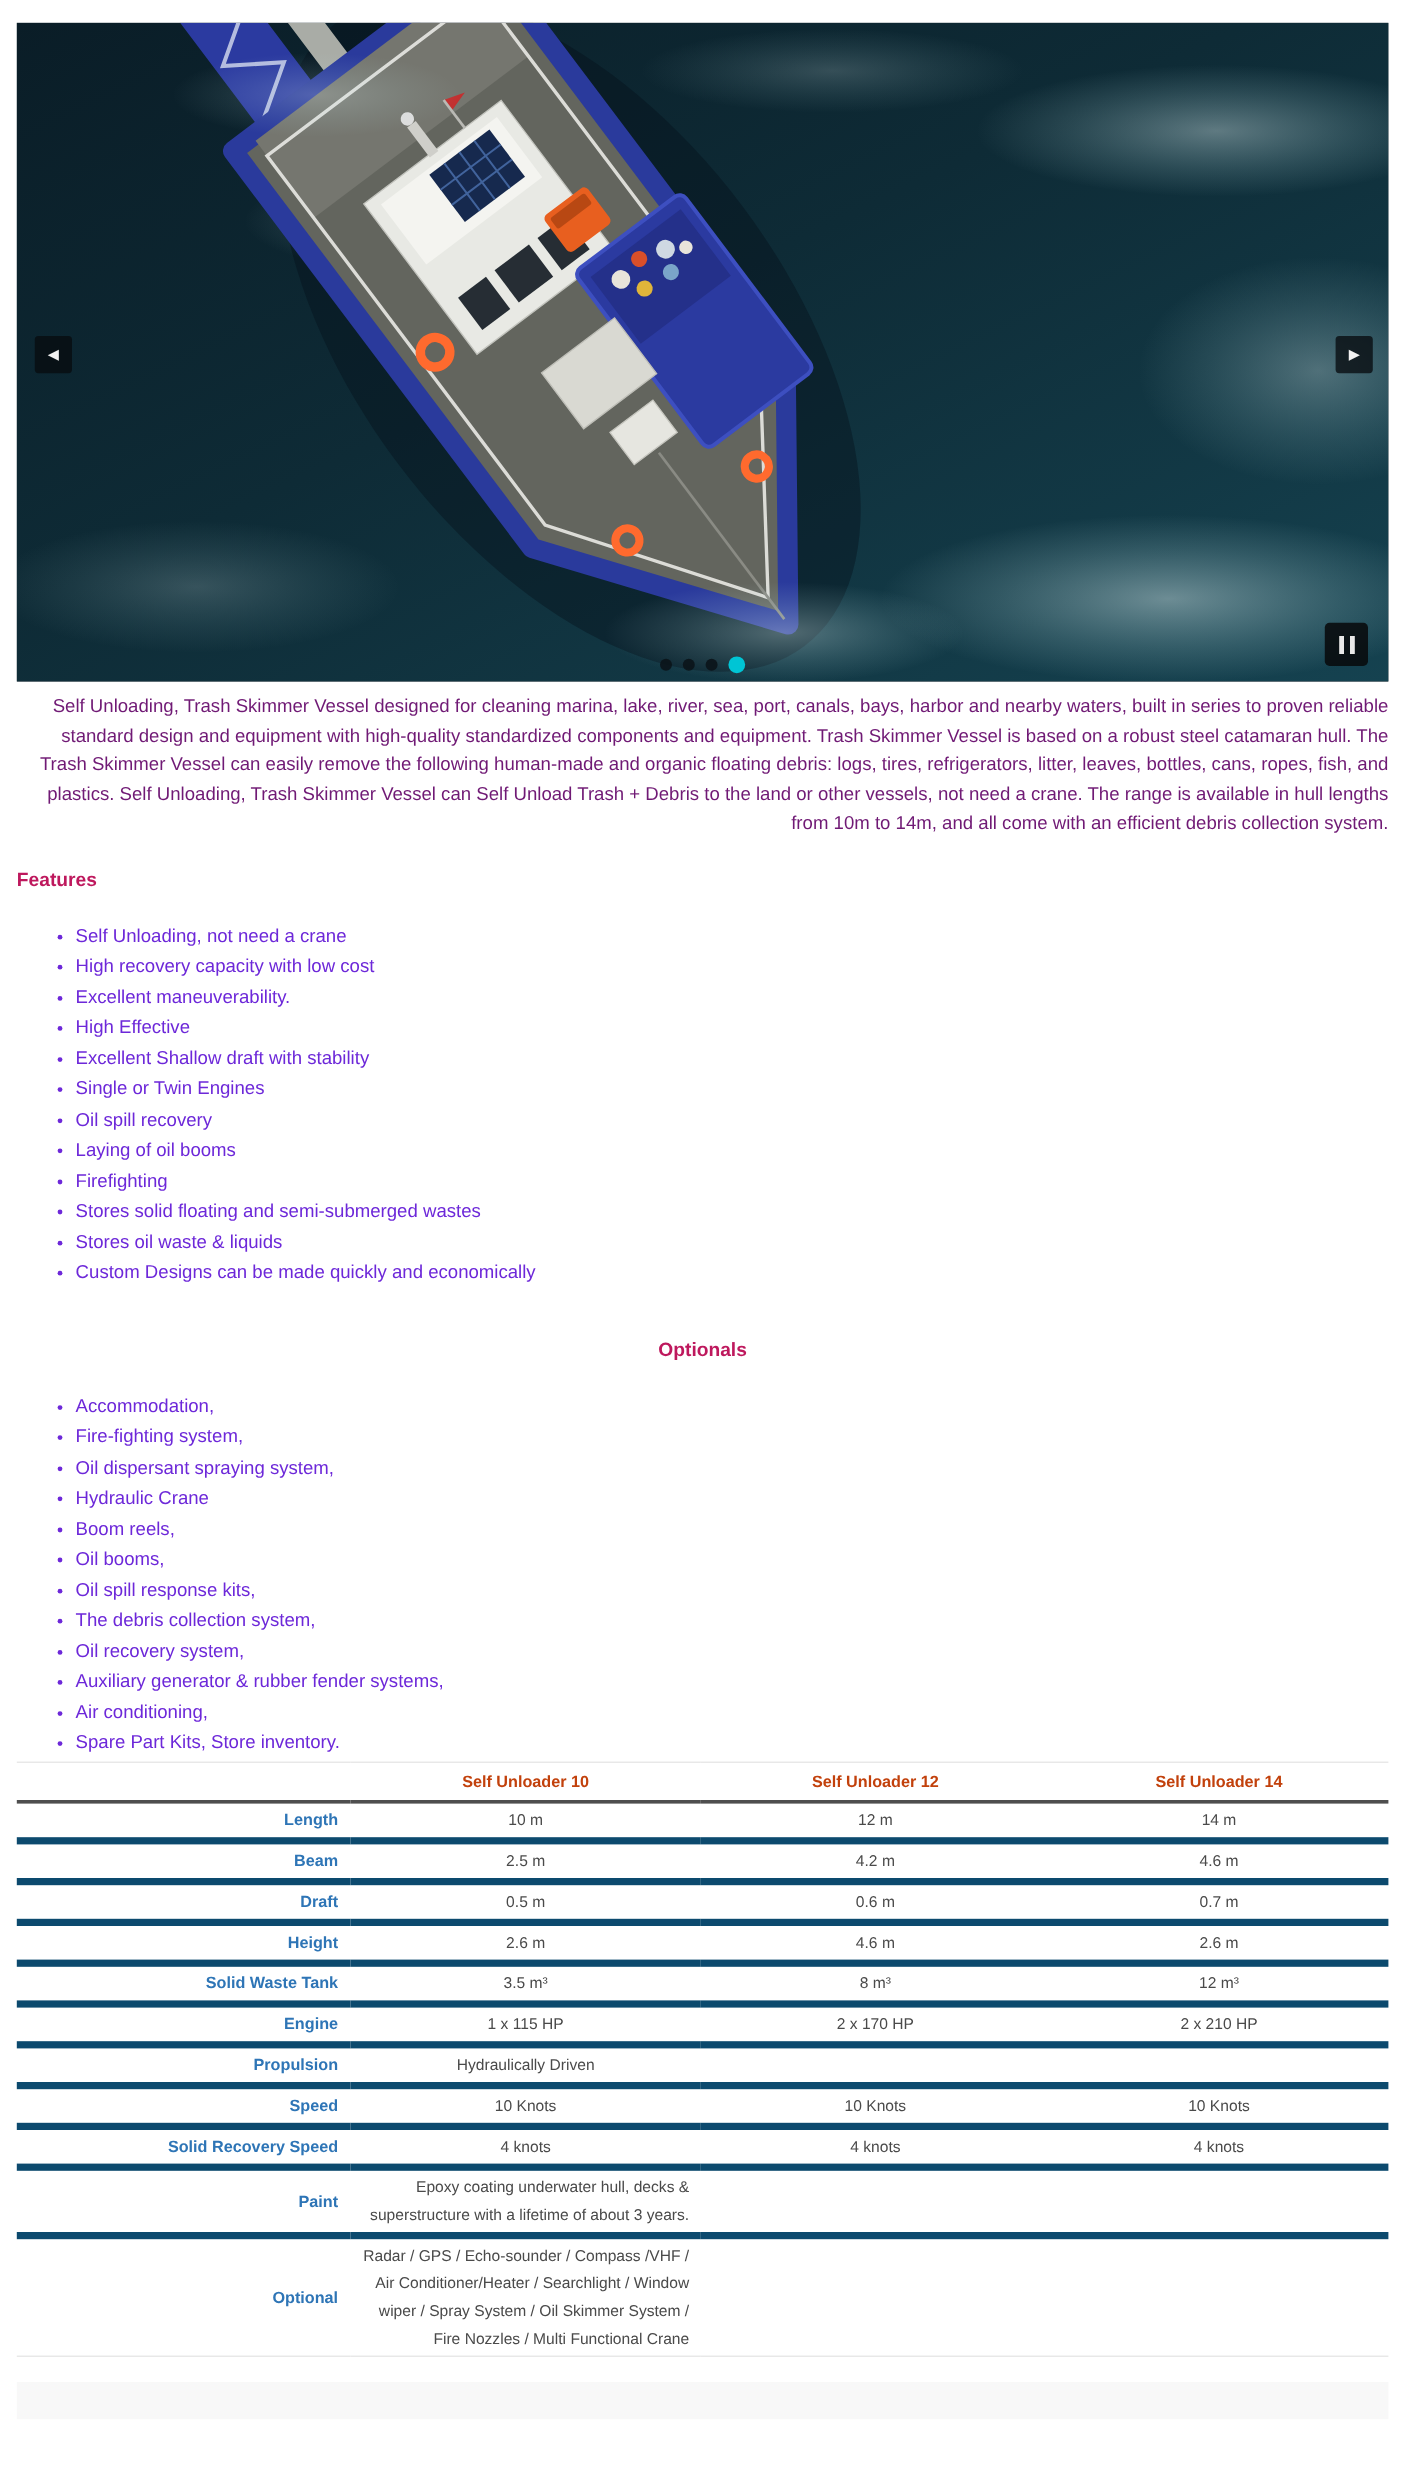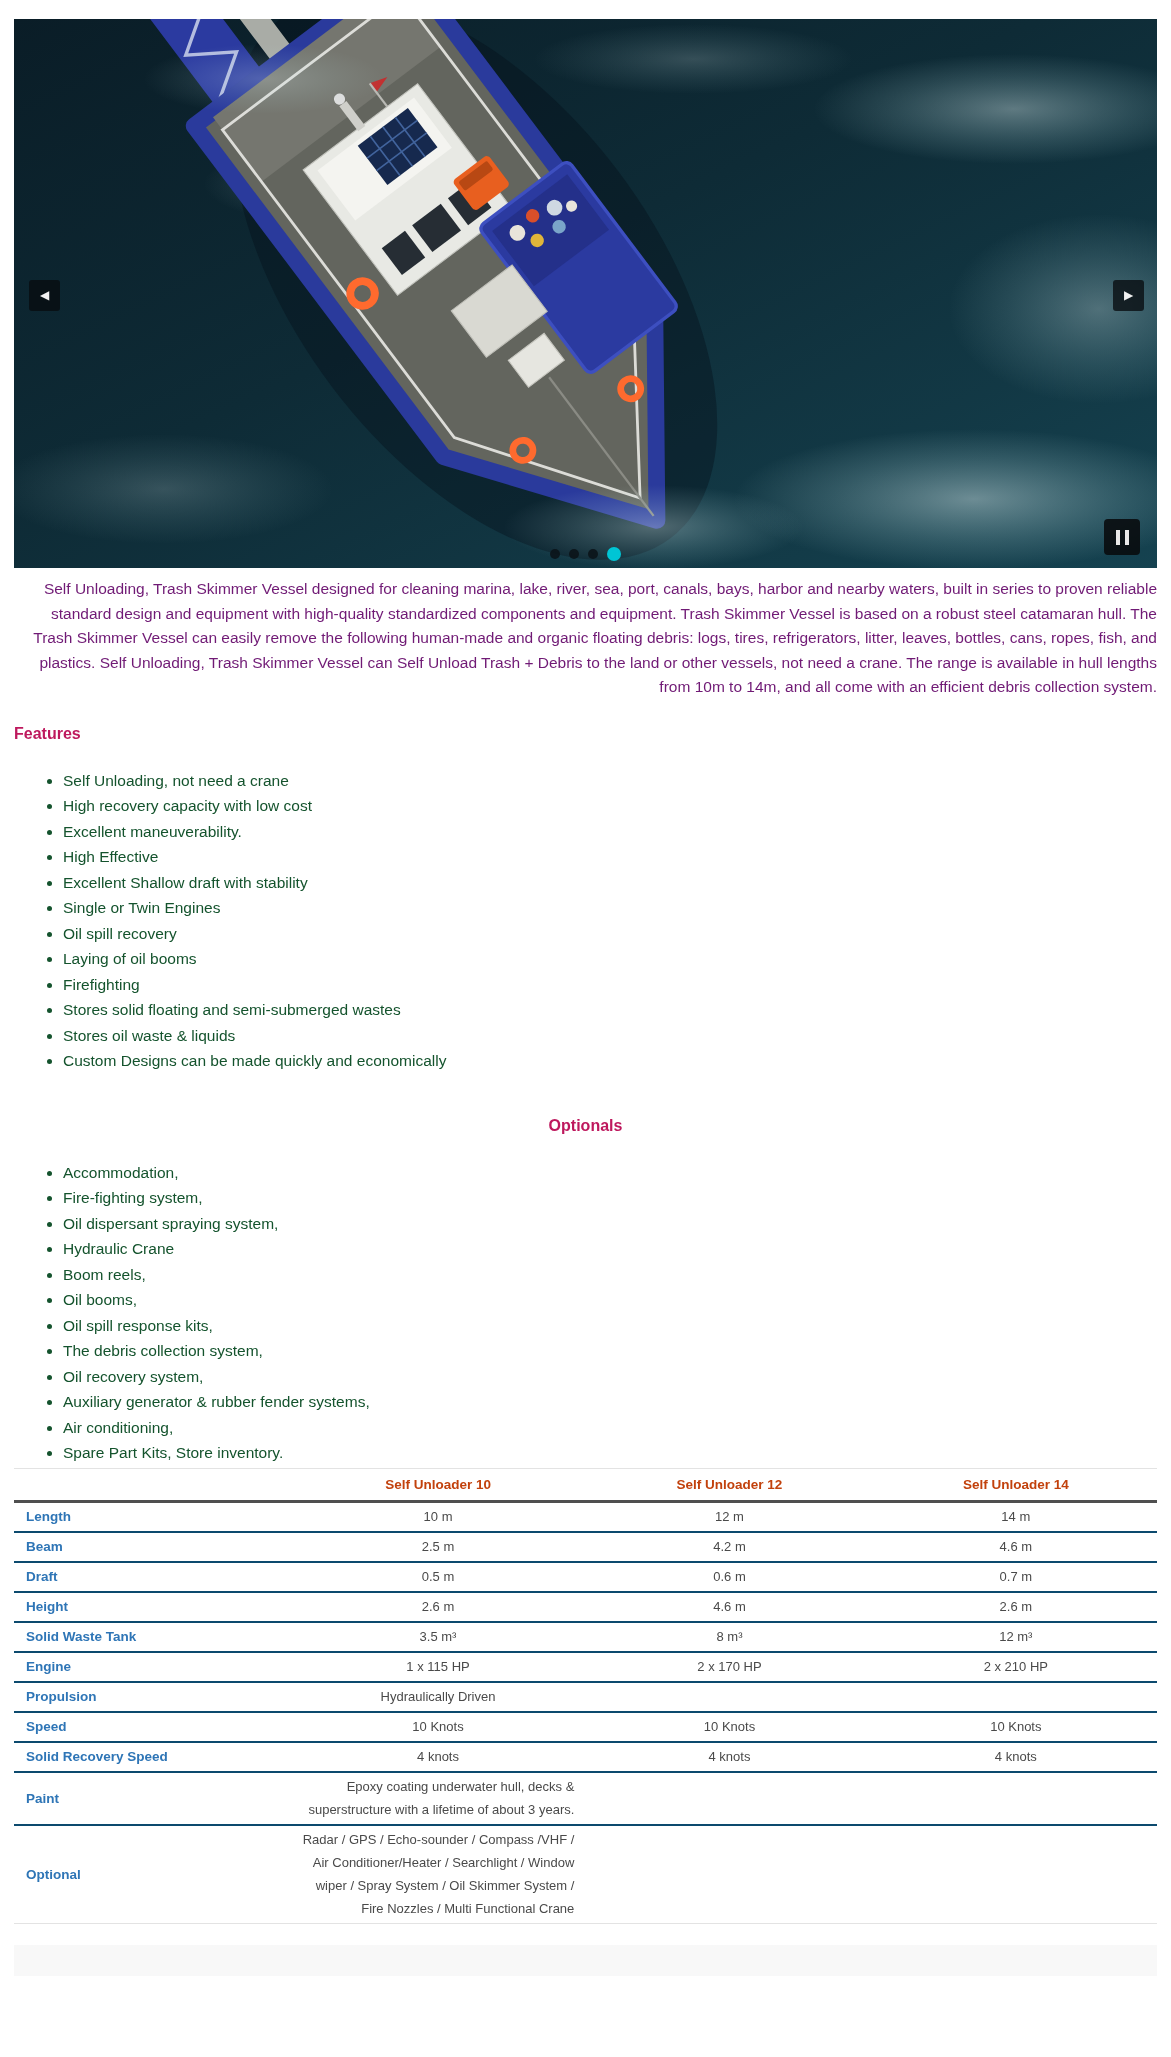--- a/index.html
+++ b/index.html
@@ -73,21 +73,21 @@
     font-weight: bold;
   }
   h3.section-h.second { margin-top: 42px; text-align: center; }
   ul.bullets {
     margin: 24px 0 0 0;
     padding: 0 0 0 49px;
   }
   ul.bullets li {
     font-size: 15.5px;
     line-height: 25.5px;
-    color: #14532d;
+    color: #6d28d9;
   }
 
   
   table.specs {
     width: 100%;
     border-collapse: collapse;
     margin-top: 2px;
     border-top: 1px solid #e3e3e3;
     border-bottom: 1px solid #e3e3e3;
   }
@@ -98,25 +98,25 @@
     color: #c2410c;
     text-align: center;
     border-bottom: 3px solid #4f4f4f;
   }
   table.specs td {
     padding: 2.5px 10px;
     font-size: 13px;
     line-height: 23px;
     color: #4a4a4a;
     text-align: center;
-    border-top: 2px solid #0c4a6e;
+    border-top: 6px solid #0c4a6e;
   }
   table.specs tr.first-row td { border-top: none; }
   table.specs td.lbl {
-    text-align: left;
+    text-align: right;
     padding-left: 12px;
     color: #2e75b6;
     font-weight: bold;
     font-size: 13.5px;
   }
   td .note {
     display: inline-block;
     max-width: 315px;
     text-align: right;
   }

